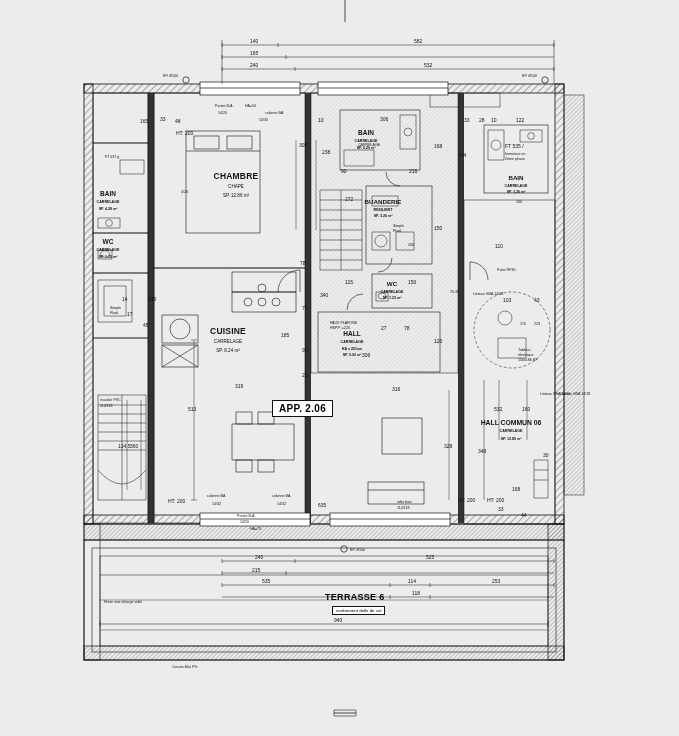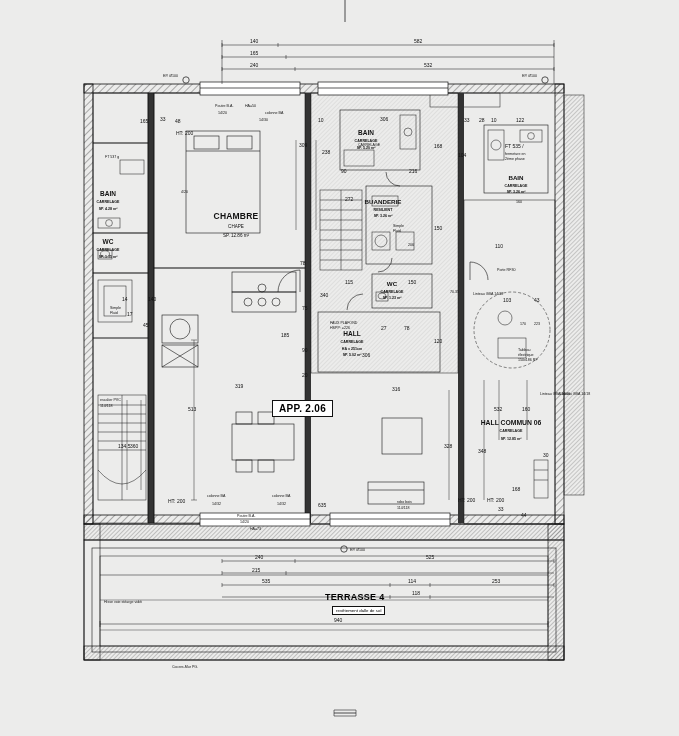--- a/index.html
+++ b/index.html
@@ -26,21 +26,20 @@
     position:absolute;
     color:#111;
     white-space:nowrap;
     font-size:5px;
     font-family:"Liberation Sans",sans-serif;
   }
   .room-name{
     font-size:8.5px;
     font-weight:bold;
     letter-spacing:.2px;
-    margin-top:40px;
   }
   .room-sub{
     font-size:4.6px;
     font-weight:normal;
     letter-spacing:0;
   }
   .tiny2{font-size:3.6px;}
   .apt-box{
     position:absolute;
     border:1.4px solid #111;
@@ -319,20 +318,25 @@
       <line x1="127" y1="400" x2="127" y2="490"></line>
     </g>
   </svg>
 
   <div class="lbl room-name cen" style="left:196px;top:172px;width:80px;">
     <span>CHAMBRE</span><br>
     <span class="room-sub">CHAPE</span><br>
     <span class="room-sub">SP. 12.86 m²</span>
   </div>
 
+  <div class="lbl room-name cen" style="left:188px;top:327px;width:80px;">
+    <span>CUISINE</span><br>
+    <span class="room-sub">CARRELAGE</span><br>
+    <span class="room-sub">SP. 8.24 m²</span>
+  </div>
 
 
   <div class="lbl cen" style="left:78px;top:191px;width:60px;font-size:6.5px;font-weight:bold;">
     <span>BAIN</span><br>
     <span class="tiny2">CARRELAGE</span><br>
     <span class="tiny2">SP. 4.28 m²</span>
   </div>
 
   <div class="lbl cen" style="left:78px;top:239px;width:60px;font-size:6.5px;font-weight:bold;">
     <span>WC</span><br>
@@ -372,21 +376,21 @@
   </div>
 
   <div class="lbl cen" style="left:466px;top:419px;width:90px;font-size:6.8px;font-weight:bold;">
     <span>HALL COMMUN 06</span><br>
     <span class="tiny2">CARRELAGE</span><br>
     <span class="tiny2">SP. 12.85 m²</span>
   </div>
 
   <div class="apt-box" style="left:272px;top:400px;">APP. 2.06</div>
 
-  <div class="terr" style="left:325px;top:592px;">TERRASSE 4</div>
+  <div class="terr" style="left:325px;top:592px;">TERRASSE 6</div>
   <div class="terr-sub" style="left:332px;top:606px;">revêtement dalle de sol</div>
 
   <div id="dimlayer">
       <div class="dim" style="left: 250px; top: 38px;">140</div>
       <div class="dim" style="left: 414px; top: 38px;">582</div>
       <div class="dim" style="left: 250px; top: 50px;">165</div>
       <div class="dim" style="left: 250px; top: 62px;">240</div>
       <div class="dim" style="left: 424px; top: 62px;">532</div>
       <div class="dim" style="left: 255px; top: 554px;">240</div>
       <div class="dim" style="left: 426px; top: 554px;">525</div>

